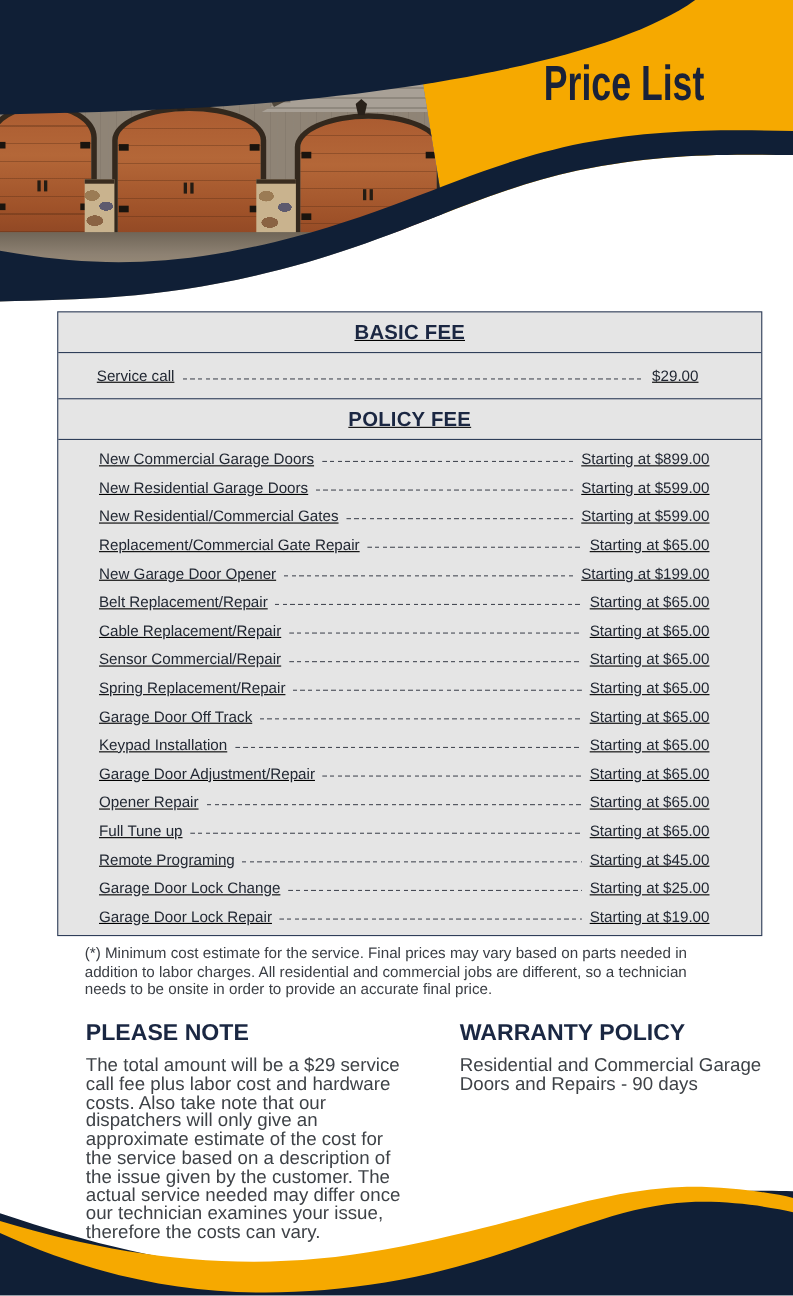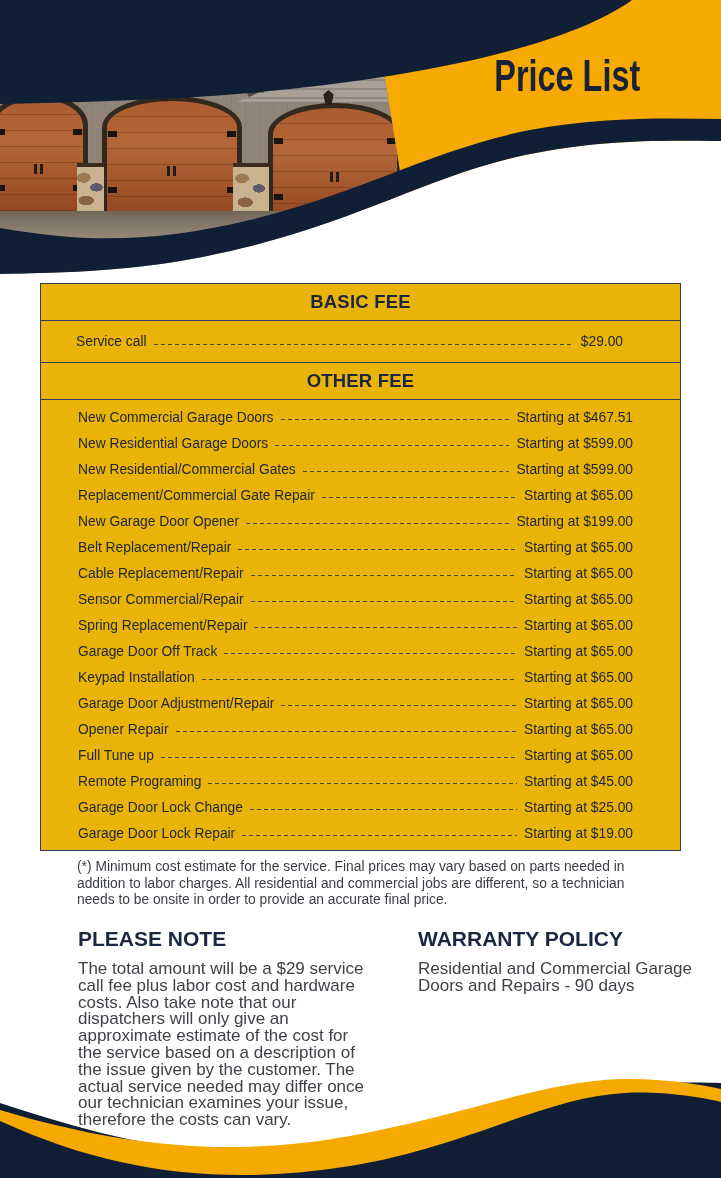--- a/index.html
+++ b/index.html
@@ -52,21 +52,21 @@
 
   .brand{position:absolute;left:16px;top:12px;color:#F1AC1C;font-size:37px;font-weight:700;
          white-space:nowrap;}
   .brand .condense{display:inline-block;transform:scaleX(.78);transform-origin:left center;
          letter-spacing:.5px;}
   .pagetitle{position:absolute;left:452px;top:50px;width:230px;text-align:center;color:#1A2238;
          font-size:45px;font-weight:600;white-space:nowrap;}
   .pagetitle .condense{display:inline-block;transform:scaleX(.72);transform-origin:center;}
 
   
-  .feebox{position:absolute;left:40px;top:283px;width:639px;border:1px solid #2f3e59;background:#eab308;}
+  .feebox{position:absolute;left:52px;top:283px;width:639px;border:1px solid #2f3e59;background:#e5e5e5;text-decoration:underline;}
   .fee-head{text-align:center;font-weight:700;font-size:18.5px;color:#1b2742;
             padding:7px 0;letter-spacing:.2px;}
   .fee-head.other{border-top:1px solid #2f3e59;border-bottom:1px solid #2f3e59;}
   .fee-row{display:flex;align-items:center;font-size:13.8px;color:#222833;}
   .fee-row.basic{padding:13px 57px 13px 35px;border-top:1px solid #2f3e59;}
   .leader{flex:1;height:1px;margin:5px 7px 0;
           background:repeating-linear-gradient(90deg,#474b55 0 4px,transparent 4px 7px);}
   .price{white-space:nowrap;}
   .fee-list{padding:4px 0 4px;}
   .fee-list .fee-row{height:26px;padding:0 47px 0 37px;}
@@ -125,26 +125,26 @@
   </div>
 </div>
 
 <div class="feebox">
   <div class="fee-head">BASIC FEE</div>
   <div class="fee-row basic">
     <span>Service call</span>
     <span class="leader"></span>
     <span class="price">$29.00</span>
   </div>
-  <div class="fee-head other">OTHER FEE</div>
+  <div class="fee-head other">POLICY FEE</div>
   <div class="fee-list" id="fee-list">
   <div class="fee-row">
     <span>New Commercial Garage Doors</span>
     <span class="leader"></span>
-    <span class="price">Starting at $467.51</span>
+    <span class="price">Starting at $899.00</span>
   </div>
 
   <div class="fee-row">
     <span>New Residential Garage Doors</span>
     <span class="leader"></span>
     <span class="price">Starting at $599.00</span>
   </div>
 
   <div class="fee-row">
     <span>New Residential/Commercial Gates</span>

